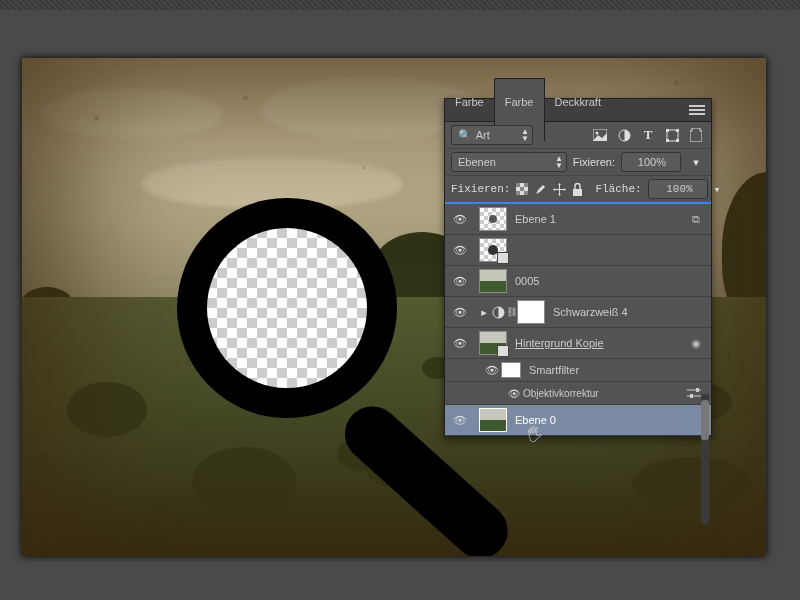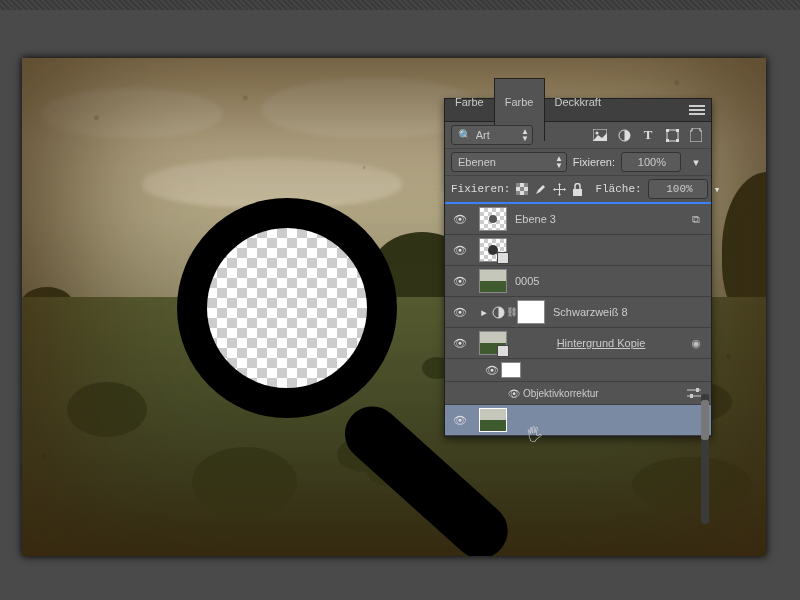--- a/index.html
+++ b/index.html
@@ -55,21 +55,21 @@
   .lyr.selected{background:#7b8aa3;color:#fff;}
   .eye{width:18px;text-align:center;color:#ddd;}
   .lyr .eye + .gap{width:10px;}
   .thumb{width:26px;height:22px;border:1px solid #888;margin-right:8px;background:#777;position:relative;}
   .thumb.checker{background-color:#fff;background-image:linear-gradient(45deg,#ccc 25%,transparent 25%),linear-gradient(-45deg,#ccc 25%,transparent 25%),linear-gradient(45deg,transparent 75%,#ccc 75%),linear-gradient(-45deg,transparent 75%,#ccc 75%);background-size:8px 8px;background-position:0 0,0 4px,4px -4px,-4px 0;}
   .thumb.white{background:#fff;}
   .thumb.photo{background:linear-gradient(#c5c7ba 0 50%,#3f5a2f 50% 100%);}
   .thumb .dot{position:absolute;left:50%;top:50%;width:8px;height:8px;margin:-4px 0 0 -4px;border-radius:50%;background:#555;}
   .thumb .smart{position:absolute;right:-3px;bottom:-3px;width:10px;height:10px;background:#ddd;border:1px solid #444;}
   .lyr .name{flex:1;white-space:nowrap;overflow:hidden;}
-  .lyr .name.u{text-decoration:underline;text-align:center;}
+  .lyr .name.u{text-decoration:underline;}
   .lyr .endicon{width:18px;text-align:center;color:#bbb;}
   .lyr.sub{padding-left:38px;height:22px;}
   .lyr.sub .eye{width:18px;}
   .lyr.sub .thumb{width:18px;height:14px;}
   .lyr.indent{padding-left:24px;height:22px;font-size:10px;}
   .scrollbar{position:absolute;right:2px;top:190px;width:8px;height:130px;background:#3a3a3a;border-radius:3px;}
   .scrollbar .sth{position:absolute;left:0;right:0;top:6px;height:40px;background:#777;border-radius:3px;}
   .cursor{position:absolute;left:527px;top:415px;pointer-events:none;font-size:14px;transform:scaleX(-1);}
   svg{display:block}
 </style>
@@ -216,21 +216,21 @@
       <div class="scrollbar">
           <div class="sth"></div>
         </div>
 
       <div class="lyr">
         <span class="eye">👁</span>
           <span class="gap"></span>
         <div class="thumb checker">
             <div class="dot"></div>
           </div>
-        <span class="name">Ebene 3</span>
+        <span class="name">Ebene 1</span>
         <span class="endicon">⧉</span>
       </div>
 
       <div class="lyr">
         <span class="eye">👁</span>
           <span class="gap"></span>
         <div class="thumb checker">
             <div class="dot" style="width:10px;height:10px;margin:-5px 0 0 -5px;background:#333"></div>
             <div class="smart"></div>
           </div>
@@ -248,54 +248,56 @@
           <span class="gap"></span>
         <span class="iconbtn" style="width:10px">▸</span>
         <span class="iconbtn">
             <svg width="13" height="13">
               <circle cx="6.5" cy="6.5" r="5.5" fill="none" stroke="#ddd"></circle>
               <path d="M6.5 1 A5.5 5.5 0 0 1 6.5 12 Z" fill="#ddd"></path>
             </svg>
           </span>
         <span class="iconbtn" style="width:10px;font-size:9px">⛓</span>
         <div class="thumb white"></div>
-        <span class="name">Schwarzweiß 8</span>
+        <span class="name">Schwarzweiß 4</span>
       </div>
 
       <div class="lyr">
         <span class="eye">👁</span>
           <span class="gap"></span>
         <div class="thumb photo">
             <div class="smart"></div>
           </div>
         <span class="name u">Hintergrund Kopie</span>
         <span class="endicon">◉</span>
       </div>
 
       <div class="lyr sub">
         <span class="eye">👁</span>
         <div class="thumb white"></div>
+        <span class="name">Smartfilter</span>
       </div>
 
       <div class="lyr indent">
         <span style="width:36px"></span>
         <span class="eye">👁</span>
         <span class="name">Objektivkorrektur</span>
         <span class="endicon">
             <svg width="14" height="10">
               <line x1="0" y1="2" x2="14" y2="2" stroke="#ccc"></line>
               <rect x="9" y="0" width="3" height="4" fill="#ccc"></rect>
               <line x1="0" y1="8" x2="14" y2="8" stroke="#ccc"></line>
               <rect x="3" y="6" width="3" height="4" fill="#ccc"></rect>
             </svg>
           </span>
       </div>
 
       <div class="lyr selected">
         <span class="eye">👁</span>
           <span class="gap"></span>
         <div class="thumb photo" style="border-color:#fff"></div>
+        <span class="name">Ebene 0</span>
       </div>
     </div>
   </div>
 
   <div class="cursor">🖑</div>
 </div>
 
 </body></html>

